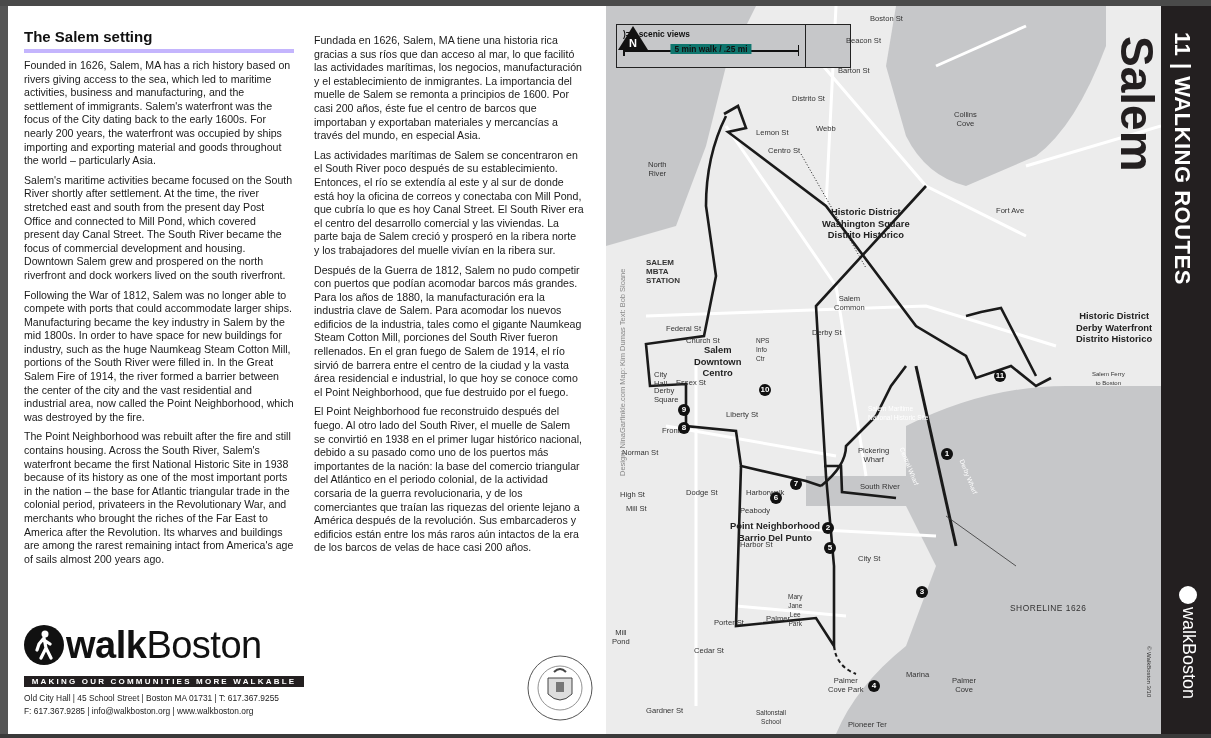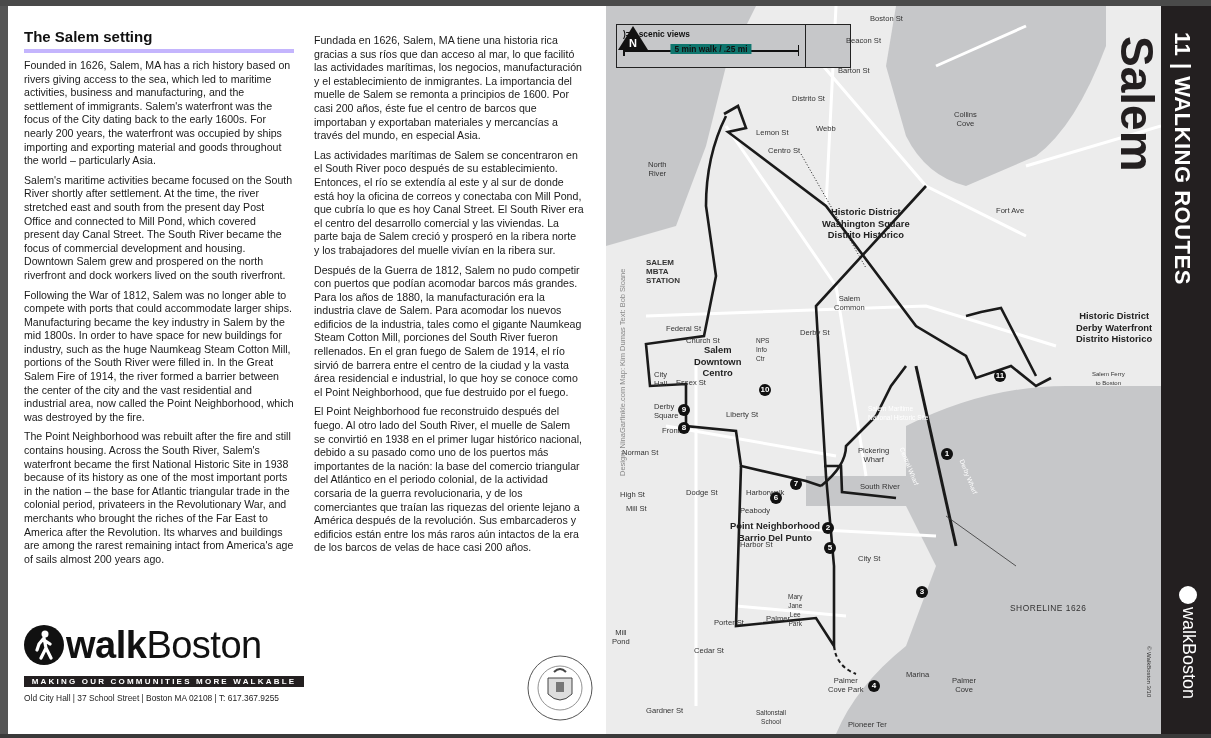--- a/index.html
+++ b/index.html
@@ -67,21 +67,22 @@
     <div class="wb-logo">
       <span class="wb-circle">
         <svg width="26" height="30" viewBox="0 0 26 30">
           <circle cx="14" cy="4" r="3.5" fill="#fff"></circle>
           <path d="M13 8 L8 14 L6 20 M13 8 L15 18 L20 28 M15 18 L10 28 M13 10 L19 14" stroke="#fff" stroke-width="3.2" fill="none" stroke-linecap="round"></path>
         </svg>
       </span>
       <span class="wb-word"><b>walk</b><span>Boston</span></span>
     </div>
     <div class="wb-tag">MAKING OUR COMMUNITIES MORE WALKABLE</div>
-    <div class="wb-addr">Old City Hall | 37 School Street | Boston MA 02108 | T: 617.367.9255</div>
+    <div class="wb-addr">Old City Hall | 45 School Street | Boston MA 01731 | T: 617.367.9255</div>
+    <div class="wb-addr" style="margin-top:0">F: 617.367.9285 | info@walkboston.org | www.walkboston.org</div>
   </div>
 
   <div class="seal">
     <svg width="68" height="68" viewBox="0 0 68 68">
       <circle cx="34" cy="34" r="32" fill="#fff" stroke="#555" stroke-width="1"></circle>
       <circle cx="34" cy="34" r="22" fill="none" stroke="#777" stroke-width="0.8"></circle>
       <path d="M22 24 H46 V40 Q34 52 22 40 Z" fill="#ddd" stroke="#444" stroke-width="1"></path>
       <rect x="30" y="28" width="8" height="10" fill="#777"></rect>
       <path d="M28 18 Q34 12 40 18" stroke="#444" stroke-width="2" fill="none"></path>
     </svg>
@@ -175,21 +176,21 @@
   <div class="lbl" style="left:40px;top:252px;font-weight:bold;font-size:8px;white-space:pre">SALEM
 MBTA
 STATION</div>
   <div class="water-lbl" style="left:228px;top:288px;white-space:pre">Salem
 Common</div>
   <div class="lbl" style="left:150px;top:330px;white-space:pre;font-size:6.5px">NPS
 Info
 Ctr</div>
   <div class="lbl" style="left:48px;top:364px;white-space:pre">City
 Hall</div>
-  <div class="lbl" style="left:48px;top:396px;white-space:pre">Derby
+  <div class="lbl" style="left:48px;top:380px;white-space:pre">Derby
 Square</div>
   <div class="water-lbl" style="left:252px;top:440px;white-space:pre">Pickering
 Wharf</div>
   <div class="lbl" style="left:262px;top:398px;white-space:pre;color:#fff;font-size:6.5px">Salem Maritime
 National Historic Site</div>
   <div class="lbl" style="left:300px;top:440px;color:#fff;font-size:6.5px;transform:rotate(68deg);transform-origin:left top">Central Wharf</div>
   <div class="lbl" style="left:360px;top:452px;color:#fff;font-size:6.5px;transform:rotate(68deg);transform-origin:left top">Derby Wharf</div>
   <div class="lbl" style="left:486px;top:364px;white-space:pre;font-size:6px;text-align:center">Salem Ferry
 to Boston</div>
   <div class="water-lbl" style="left:222px;top:670px;white-space:pre">Palmer
@@ -205,21 +206,21 @@
   <div class="lbl" style="left:240px;top:30px">Beacon St</div>
   <div class="lbl" style="left:232px;top:60px">Barton St</div>
   <div class="lbl" style="left:186px;top:88px">Distrito St</div>
   <div class="lbl" style="left:150px;top:122px">Lemon St</div>
   <div class="lbl" style="left:210px;top:118px">Webb</div>
   <div class="lbl" style="left:162px;top:140px">Centro St</div>
   <div class="lbl" style="left:390px;top:200px">Fort Ave</div>
   <div class="lbl" style="left:60px;top:318px">Federal St</div>
   <div class="lbl" style="left:80px;top:330px">Church St</div>
   <div class="lbl" style="left:70px;top:372px">Essex St</div>
-  <div class="lbl" style="left:194px;top:322px">Derby St</div>
+  <div class="lbl" style="left:206px;top:322px">Derby St</div>
   <div class="lbl" style="left:120px;top:404px">Liberty St</div>
   <div class="lbl" style="left:56px;top:420px">Front</div>
   <div class="lbl" style="left:16px;top:442px">Norman St</div>
   <div class="lbl" style="left:80px;top:482px">Dodge St</div>
   <div class="lbl" style="left:140px;top:482px">Harborwalk</div>
   <div class="lbl" style="left:134px;top:500px">Peabody</div>
   <div class="lbl" style="left:134px;top:534px">Harbor St</div>
   <div class="lbl" style="left:252px;top:548px">City St</div>
   <div class="lbl" style="left:160px;top:608px">Palmer</div>
   <div class="lbl" style="left:108px;top:612px">Porter St</div>

